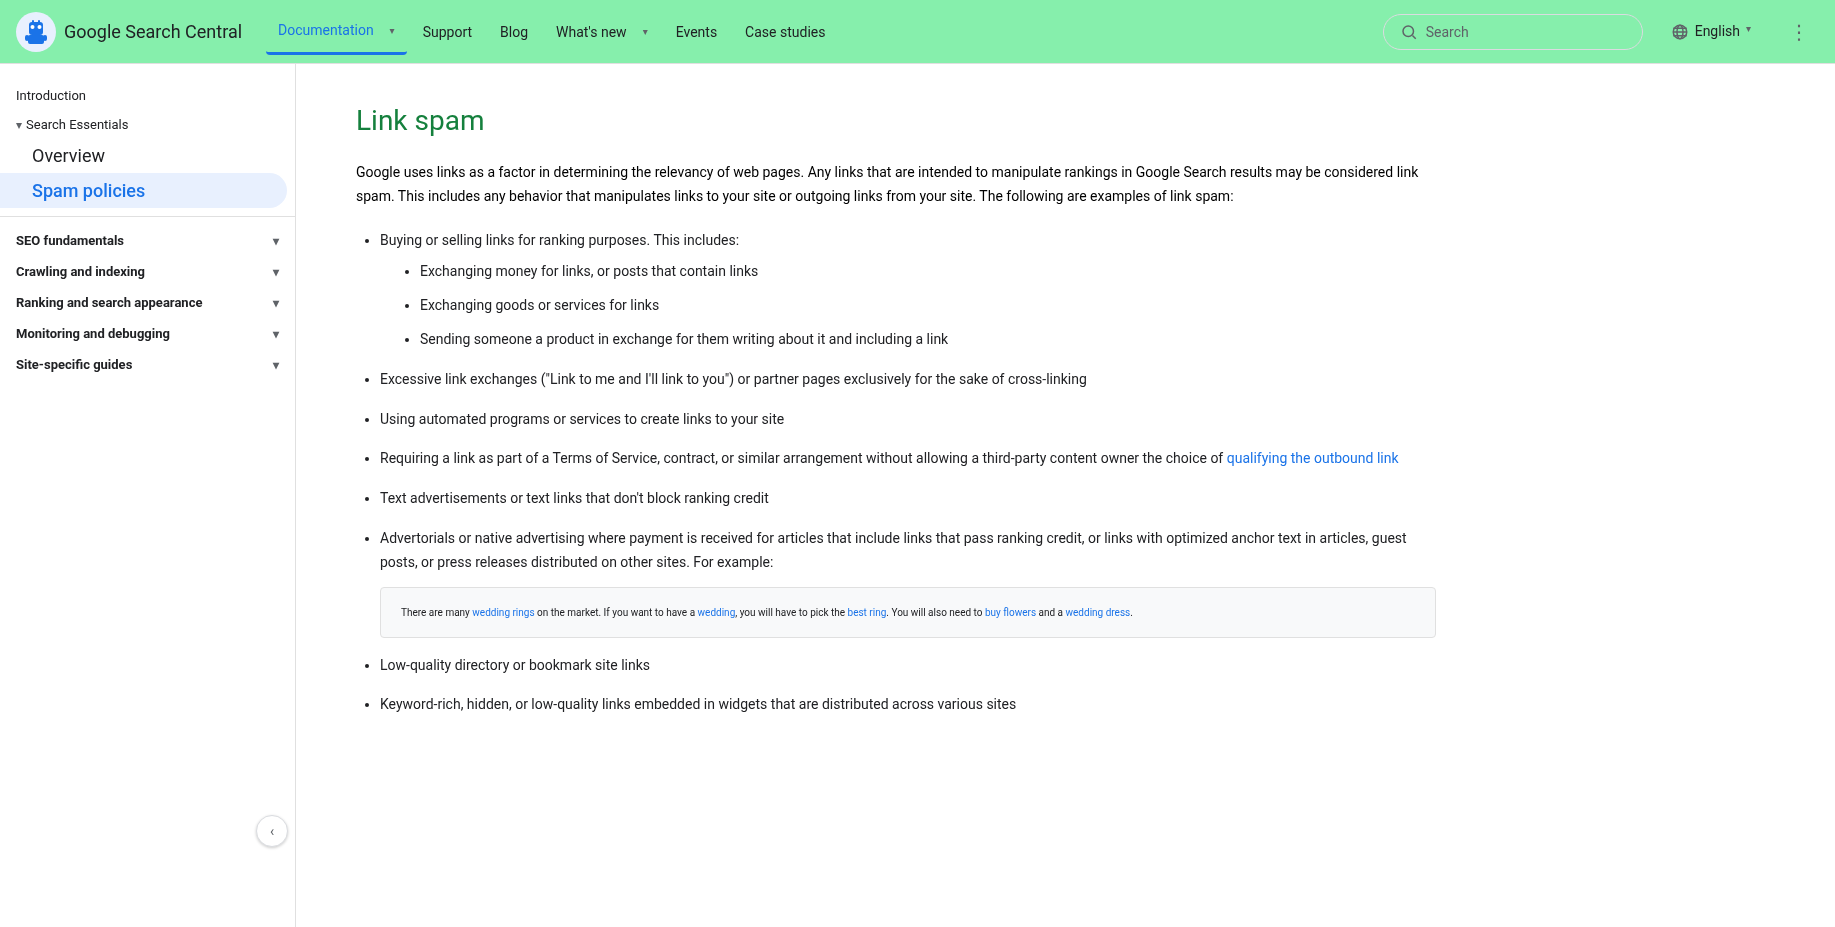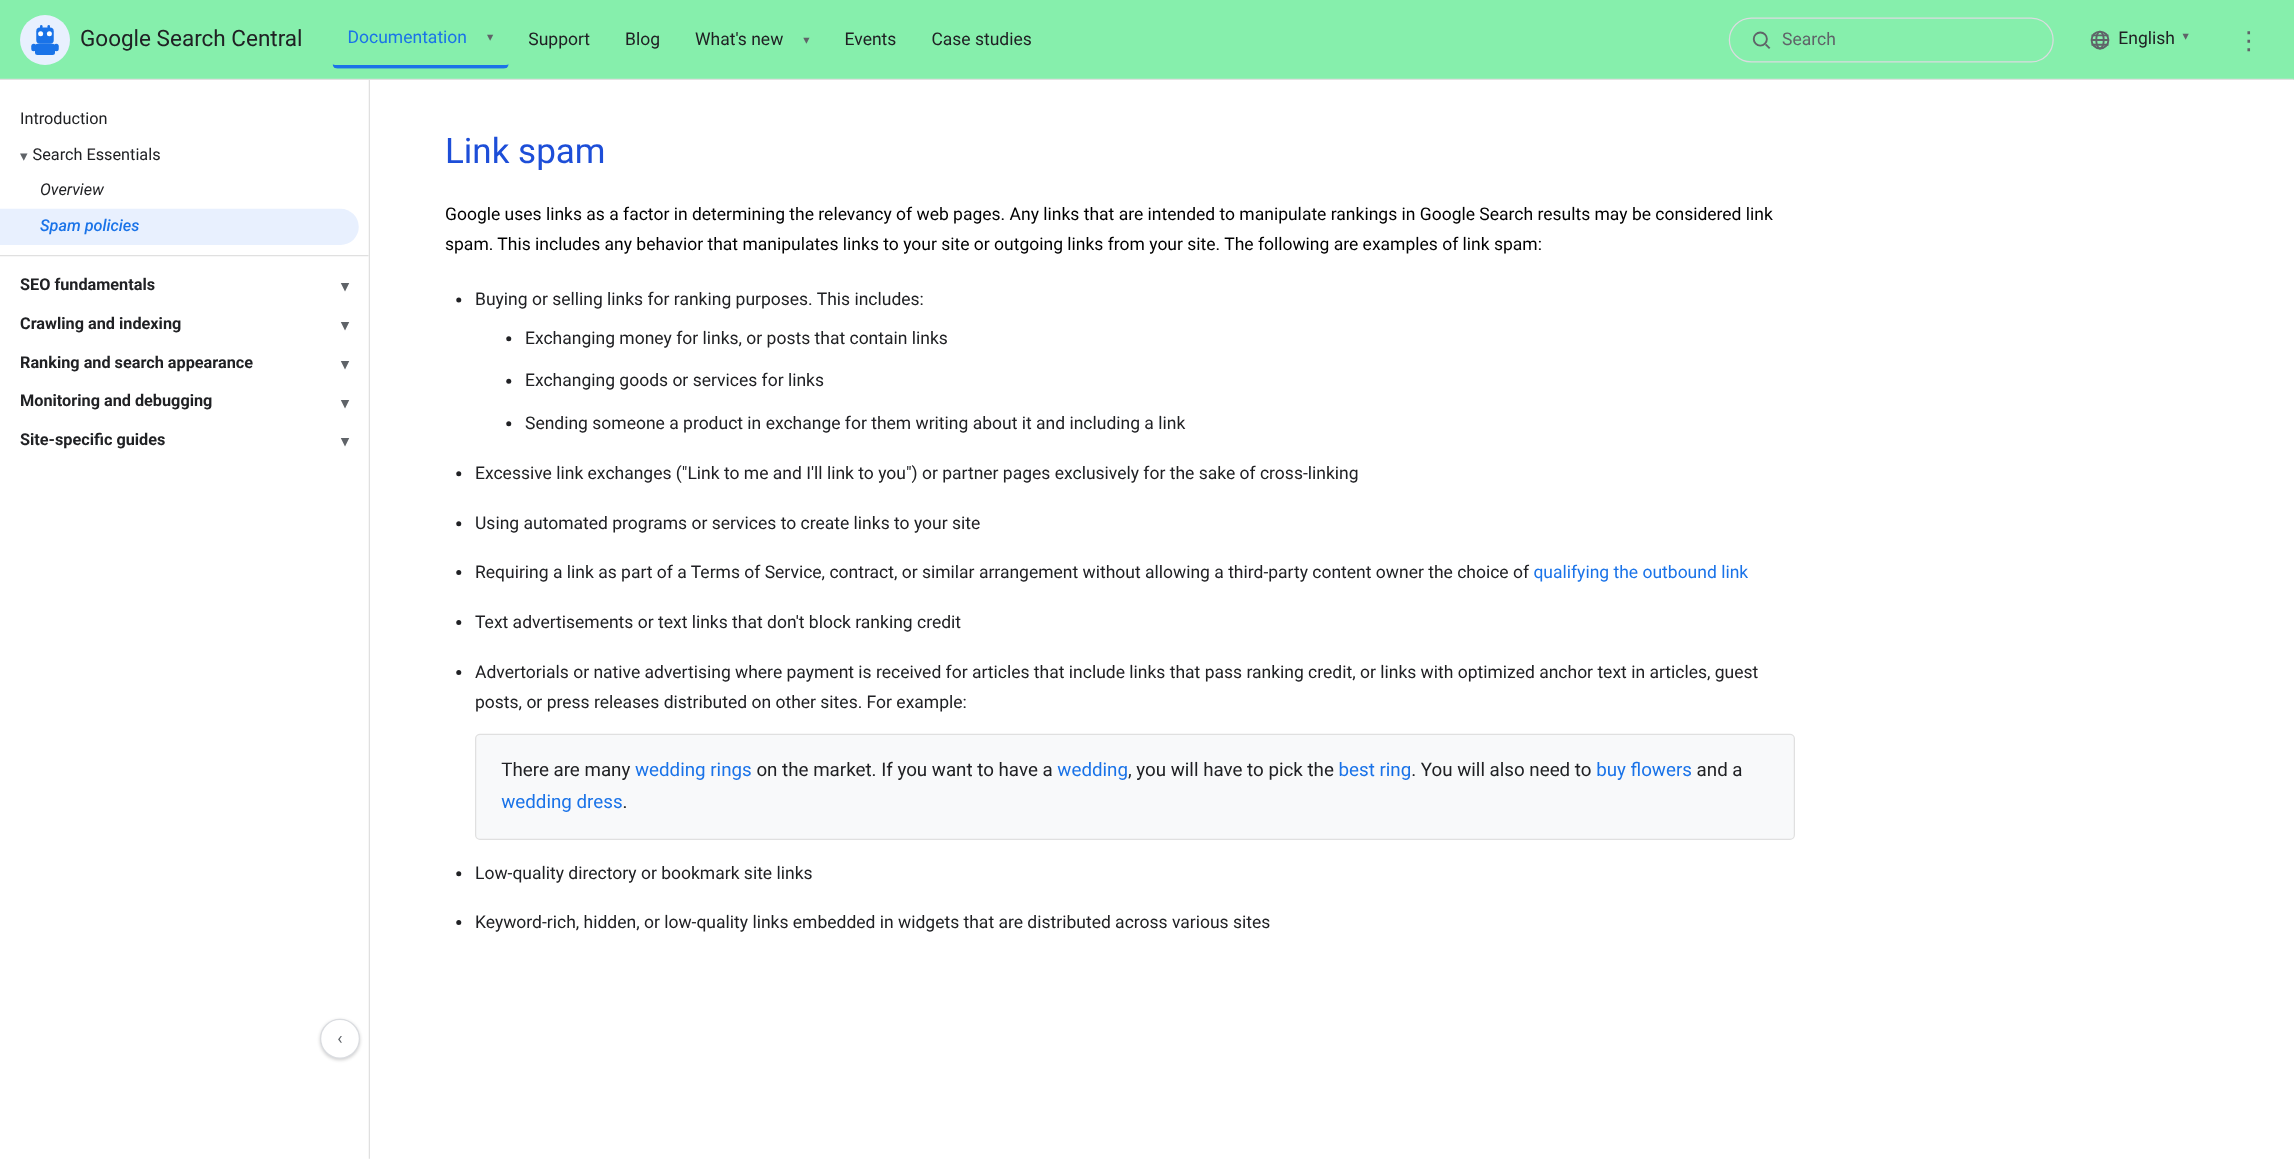--- a/index.html
+++ b/index.html
@@ -125,24 +125,23 @@
       font-size: 13px;
       font-weight: 700;
       color: #202124;
       display: flex;
       align-items: center;
       justify-content: space-between;
       cursor: pointer;
     }
     .sidebar-sub-item {
       padding: 7px 16px 7px 32px;
-      font-size: 13px;
-      color: #202124;
-      cursor: pointer;
-      font-style: italic;
+      font-size: 18px;
+      color: #202124;
+      cursor: pointer;
     }
     .sidebar-chevron {
       font-size: 12px;
       color: #5f6368;
     }
     .sidebar-intro {
       padding: 8px 16px;
       font-size: 13px;
       color: #202124;
       cursor: pointer;
@@ -184,21 +183,21 @@
     
     .main-content {
       margin-left: 296px;
       padding: 40px 60px;
       max-width: 1200px;
       flex: 1;
     }
     h1.page-title {
       font-size: 28px;
       font-weight: 400;
-      color: #1d4ed8;
+      color: #15803d;
       margin-bottom: 24px;
     }
     .content-text {
       font-size: 14px;
       line-height: 1.7;
       color: #000000;
       margin-bottom: 20px;
     }
     .content-list {
       list-style: none;
@@ -241,21 +240,21 @@
     .link {
       color: #1a73e8;
       text-decoration: none;
     }
     .example-box {
       background: #f8f9fa;
       border: 1px solid #e0e0e0;
       border-radius: 4px;
       padding: 16px 20px;
       margin: 12px 0 16px 0;
-      font-size: 15px;
+      font-size: 10px;
       line-height: 1.7;
       color: #202124;
     }
   </style>
 </head>
 <body>
 
 <header class="header">
   <a class="header-logo">
 

